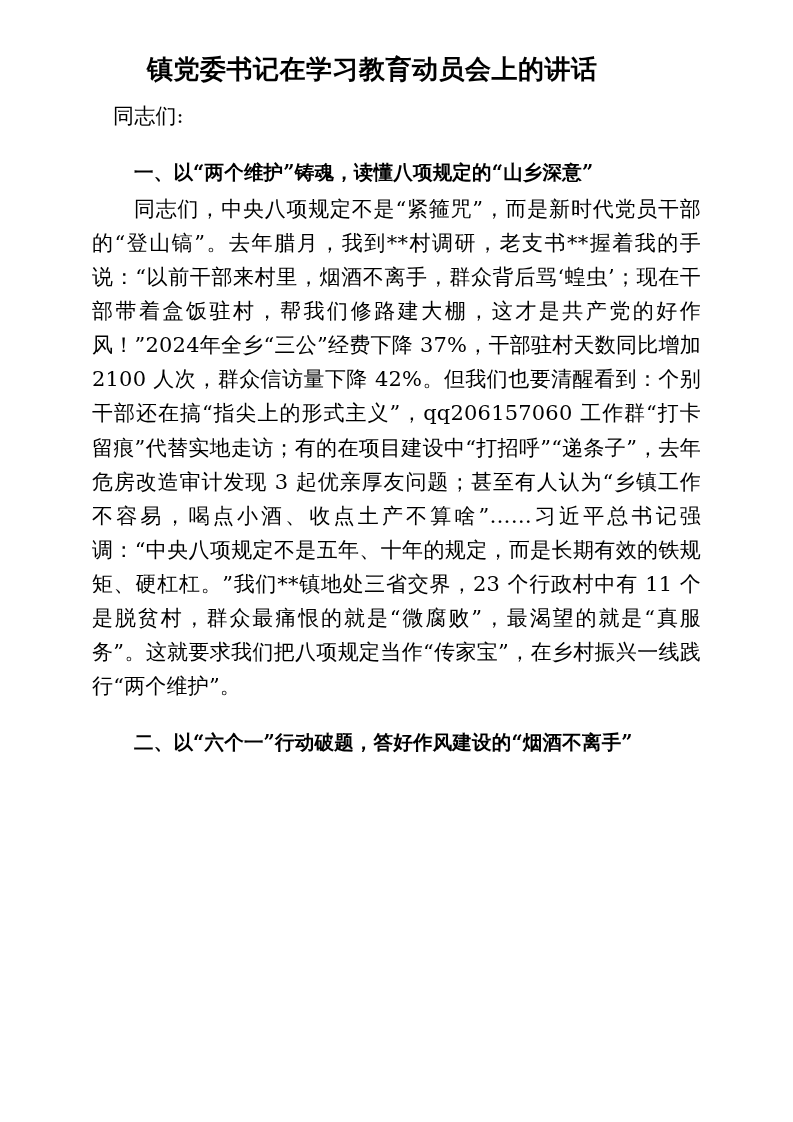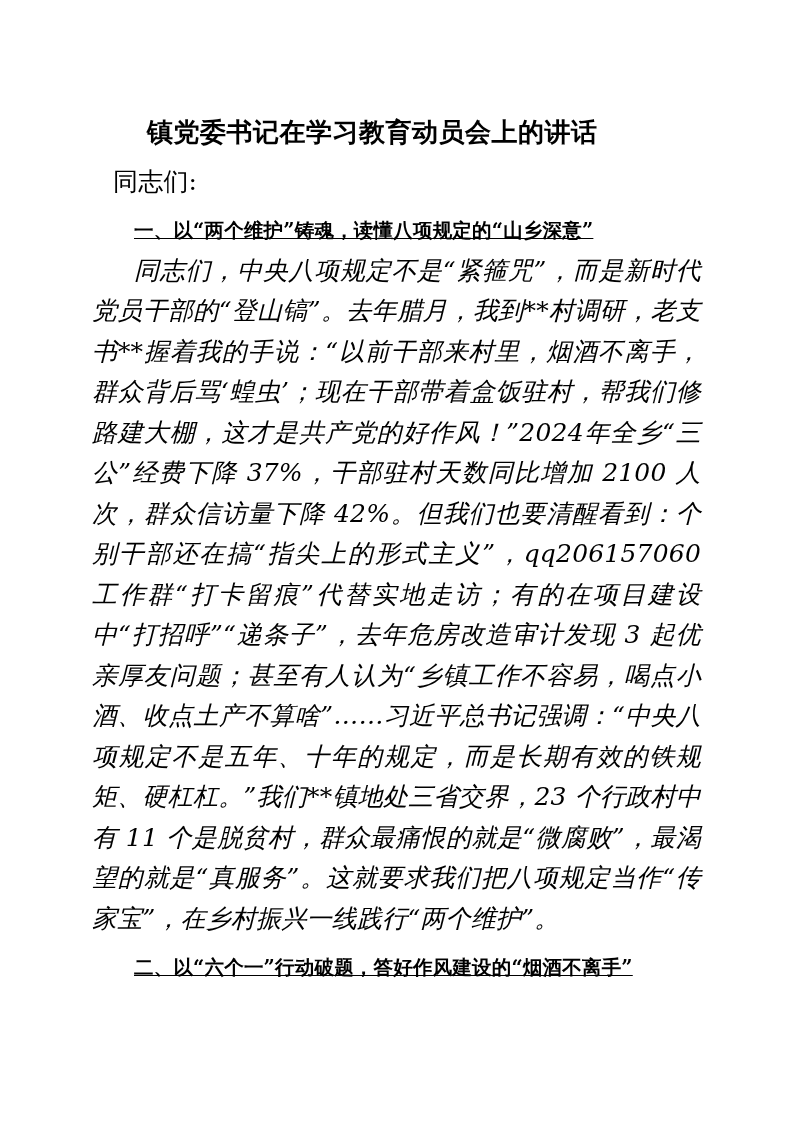--- a/index.html
+++ b/index.html
@@ -12,58 +12,56 @@
     height: 1122px;
     font-family: "DejaVu Serif", "Liberation Serif", serif;
     color: #000000;
     overflow: hidden;
   }
   .page {
     position: relative;
     width: 793px;
     height: 1122px;
     box-sizing: border-box;
-    padding: 116px 92px 60px 92px;
+    padding: 53px 92px 60px 92px;
     background: #ffffff;
   }
   .doc-title {
     font-family: "DejaVu Serif", "Liberation Serif", serif;
     font-weight: bold;
     font-size: 26px;
     line-height: 1.3;
     text-align: left;
     margin: 0 0 12px 55px;
     letter-spacing: 0.5px;
   }
   .para {
-    font-size: 25px;
+    font-size: 21px;
     line-height: 1.62;
     text-align: justify;
     text-justify: inter-ideograph;
     margin: 0 0 1px 0;
     letter-spacing: 0.2px;
   }
   .indent-1 {
     text-indent: 21px;
   }
   .indent-2 {
     text-indent: 42px;
   }
   .heading {
     font-weight: bold;
     font-size: 19.5px;
     line-height: 1.62;
-    margin: 6px 0 4px 0;
+    margin: 17px 0 4px 0;
     text-indent: 42px;
     letter-spacing: 0.2px;
-    text-decoration: underline;
   }
   .body-block {
     margin-top: 4px;
-    font-style: italic;
   }
   .spacer-sm { height: 6px; }
 </style>
 </head>
 <body>
 
 <div class="page">
 
   <h1 class="doc-title">镇党委书记在学习教育动员会上的讲话</h1>
 

